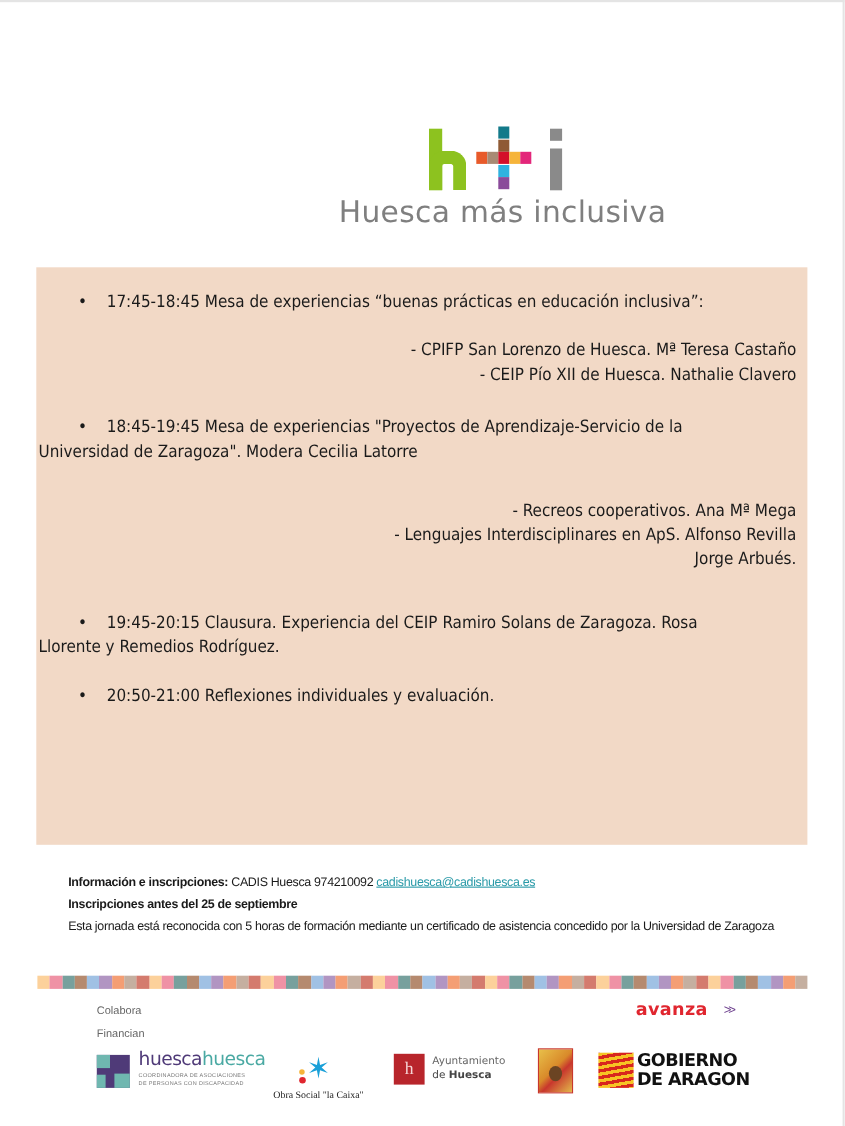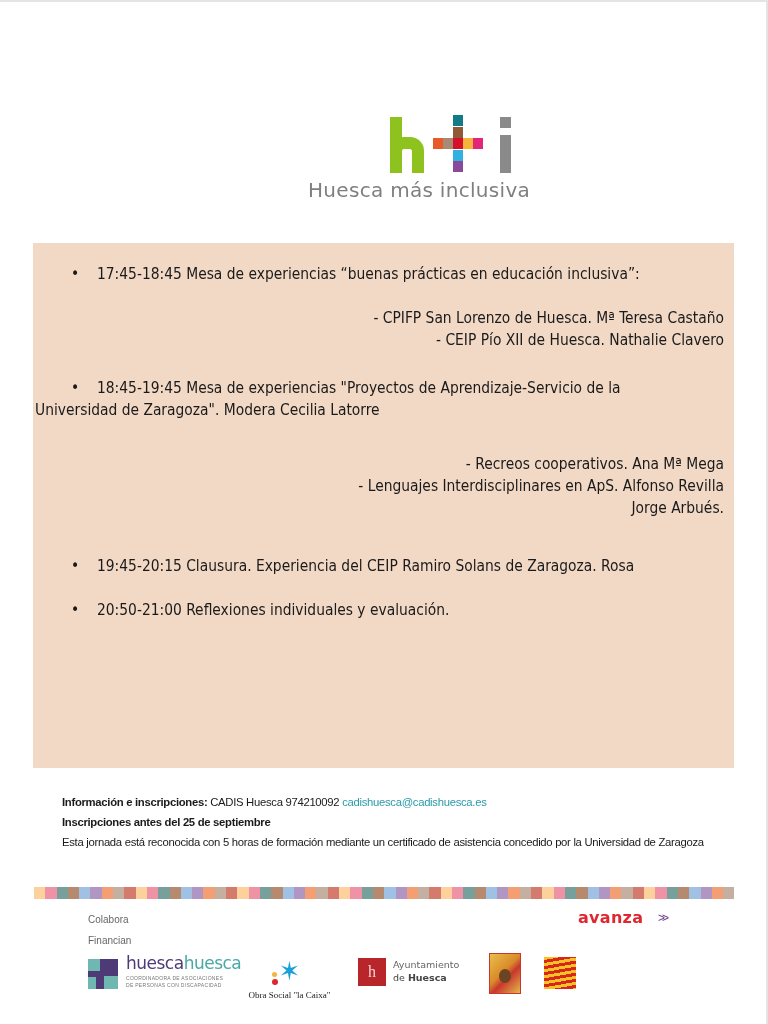--- a/index.html
+++ b/index.html
@@ -9,36 +9,36 @@
   }
   .page-edge { position: absolute; left: 0; top: 0; width: 766px; height: 1022px; border-top: 2px solid #e4e4e4; border-right: 2px solid #e4e4e4; }
   
   .logo { position: absolute; left: 300px; top: 110px; width: 300px; height: 110px; }
   .logo-mark { position: absolute; left: 87px; top: 5px; width: 130px; height: 60px; }
   .logo-h { position: absolute; left: 3px; top: 2px; width: 38px; height: 56px; }
   .logo-h .stem { position: absolute; left: 0; top: 0; width: 12px; height: 56px; background: #8dc21f; }
   .logo-h .arch { position: absolute; left: 0; top: 20px; width: 34px; height: 36px; border: 12px solid #8dc21f; border-bottom: none; border-radius: 14px 14px 0 0; box-sizing: border-box; }
   .logo-plus span { position: absolute; width: 10px; height: 11px; }
   .logo-i { position: absolute; left: 113px; width: 11px; background: #8a8a8a; }
-  .logo-text { position: absolute; left: 8px; top: 68px; font-family: "DejaVu Sans", sans-serif; font-size: 20px; color: #7f7f7f; letter-spacing: 0.3px; white-space: nowrap; }
+  .logo-text { position: absolute; left: 8px; top: 68px; font-family: "DejaVu Sans", sans-serif; font-size: 27px; color: #7f7f7f; letter-spacing: 0.3px; white-space: nowrap; }
 
   
   .program { position: absolute; left: 33px; top: 243px; width: 701px; height: 525px; background: #f2d9c6; box-sizing: border-box; padding: 20px 10px 0 38px; font-family: "DejaVu Sans Condensed", "DejaVu Sans", sans-serif; font-size: 15.4px; line-height: 22px; color: #1a1a1a; }
   .item { position: relative; margin: 0 0 22px 0; }
   .item .bullet { position: absolute; left: 0; top: 0; }
   .item .headline { display: block; padding-left: 26px; text-indent: 0; }
   .item .cont { display: block; margin-left: -36px; }
   .sublist { margin: 22px 0 0 74px; }
   .sub { display: block; text-align: right; }
 
   
   .info { position: absolute; left: 62px; top: 792px; width: 660px; font-family: "Liberation Sans Narrow", "Liberation Sans", sans-serif; font-size: 11.3px; color: #1a1a1a; letter-spacing: -0.3px; }
   .info .line { display: block; height: 20px; line-height: 20px; }
   .info b { font-weight: bold; }
-  .info a { color: #2a9aa8; }
+  .info a { color: #2a9aa8; text-decoration: underline; }
   .info .para { display: block; line-height: 16px; margin-top: 2px; }
 
   
   .strip { position: absolute; left: 34px; top: 887px; height: 12px; width: 700px; display: flex; }
   .strip span { width: 11.3px; height: 12px; flex: none; opacity: 0.85; }
 
   
   .footer-label { position: absolute; font-size: 10px; color: #666; font-family: "Liberation Sans", sans-serif; }
   .cadis { position: absolute; left: 88px; top: 955px; width: 150px; height: 40px; }
   .cadis .mark { position: absolute; left: 0; top: 4px; width: 30px; height: 30px; background: #4f3a78; }
@@ -110,20 +110,21 @@
     <div class="sublist" style="margin-top:32px;">
       <span class="sub"> - Recreos cooperativos. Ana Mª Mega</span>
       <span class="sub"> - Lenguajes Interdisciplinares en ApS. Alfonso Revilla</span>
       <span class="sub" style="margin-left:-8px;">Jorge Arbués.</span>
     </div>
   </div>
 
   <div class="item" style="margin-top:36px; margin-bottom:22px;">
     <span class="bullet">•</span>
     <span class="headline">19:45-20:15 Clausura. Experiencia del CEIP Ramiro Solans de Zaragoza. Rosa</span>
+    <span class="cont">Llorente y Remedios Rodríguez.</span>
   </div>
 
   <div class="item">
     <span class="bullet">•</span>
     <span class="headline">20:50-21:00 Reflexiones individuales y evaluación.</span>
   </div>
 </div>
 
 <div class="info">
   <span class="line"><b>Información e inscripciones:</b><span> CADIS Huesca 974210092 </span><a>cadishuesca@cadishuesca.es</a></span>
@@ -229,13 +230,14 @@
   <div class="t1">Ayuntamiento</div>
   <div class="t2"><span>de </span><b>Huesca</b></div>
 </div>
 
 <div class="diput">
     <i></i>
   </div>
 
 <div class="gobierno">
   <div class="flag"></div>
+  <div class="t"><span>GOBIERNO</span><br><span>DE ARAGON</span></div>
 </div>
 
 </body></html>

